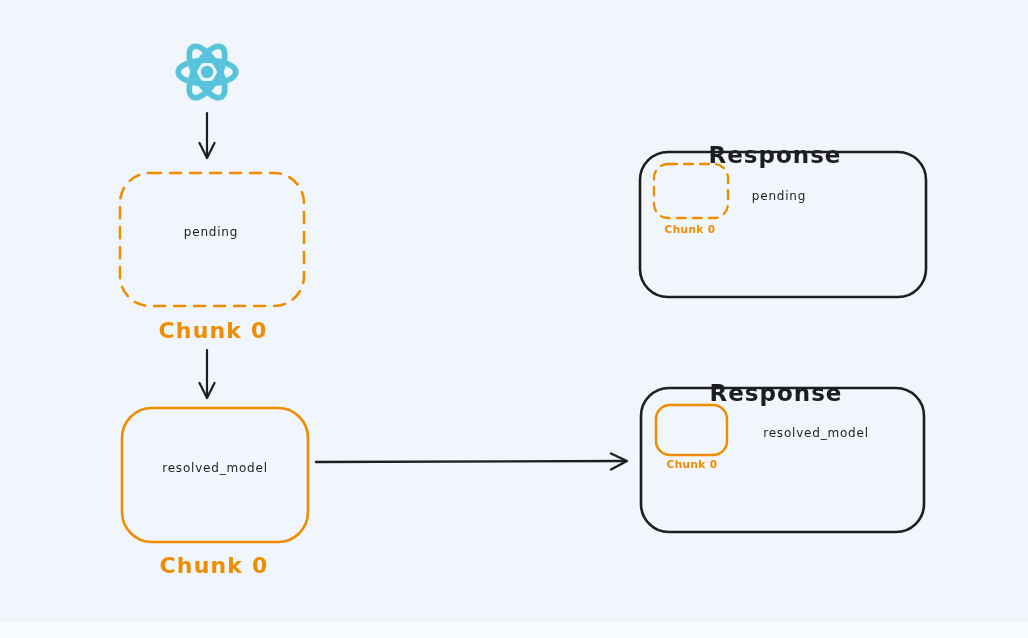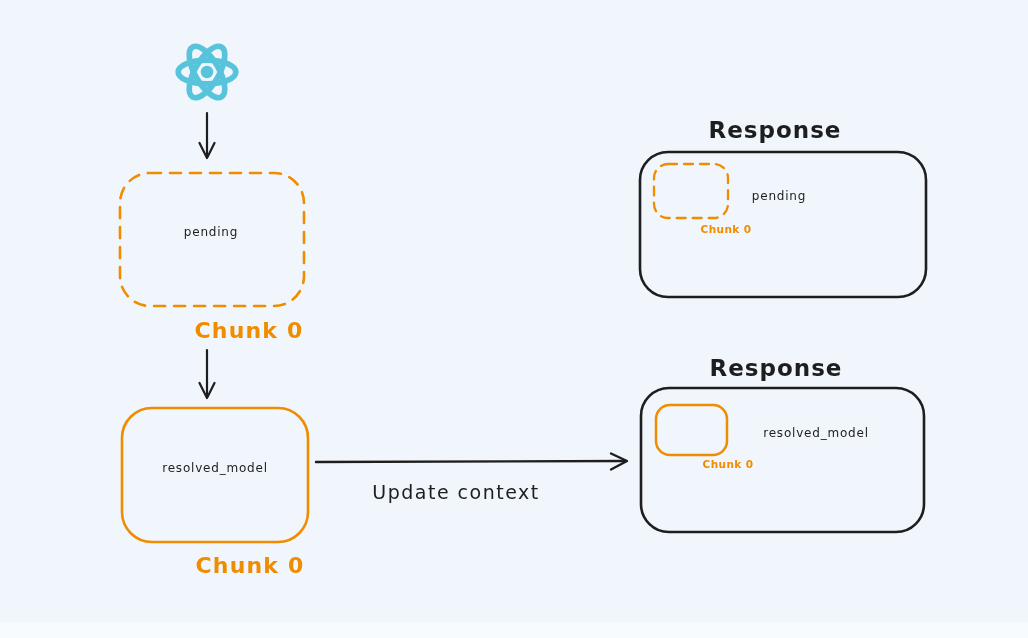--- a/index.html
+++ b/index.html
@@ -31,25 +31,25 @@
   .shape-layer .orange-stroke{ stroke: var(--orange, #f08c00); fill: none; stroke-linecap: round; stroke-linejoin: round; }
 
   .label {
     position: absolute;
     transform: translate(-50%, -50%);
     white-space: nowrap;
     color: var(--ink, #1e1e1e);
     letter-spacing: 0.8px;
     user-select: none;
   }
-  .label.orange { color: var(--orange, #f08c00); margin-left: 36px; }
+  .label.orange { color: var(--orange, #f08c00); }
   .label.big-chunk { font-size: 22px; font-weight: 700; letter-spacing: 1.2px; }
   .label.small-chunk { font-size: 10.5px; font-weight: 700; letter-spacing: 0.4px; }
   .label.state { font-size: 12px; }
-  .label.title { font-size: 23px; font-weight: 600; letter-spacing: 1px; }
+  .label.title { font-size: 23px; font-weight: 600; letter-spacing: 1px; margin-top: 25px; }
   .label.arrow-caption { font-size: 19px; letter-spacing: 1.5px; }
 
   .react-logo {
     position: absolute;
     left: 169px;
     top: 38px;
     width: 76px;
     height: 68px;
   }
 </style>
@@ -98,21 +98,20 @@
   </svg>
 
   <div class="label state" style="left:211px; top:232px;">pending</div>
 
   <div class="label orange big-chunk" style="left:213px; top:330px;">Chunk 0</div>
 
   <div class="label state" style="left:215px; top:468px;">resolved_model</div>
 
   <div class="label orange big-chunk" style="left:214px; top:565px;">Chunk 0</div>
 
-  <div class="label arrow-caption" style="left:456px; top:492px;">Update context</div>
 
   <div class="label title" style="left:775px; top:130px;">Response</div>
 
   <div class="label state" style="left:779px; top:196px;">pending</div>
 
   <div class="label orange small-chunk" style="left:690px; top:229px;">Chunk 0</div>
 
   <div class="label title" style="left:776px; top:368px;">Response</div>
 
   <div class="label state" style="left:816px; top:433px;">resolved_model</div>

